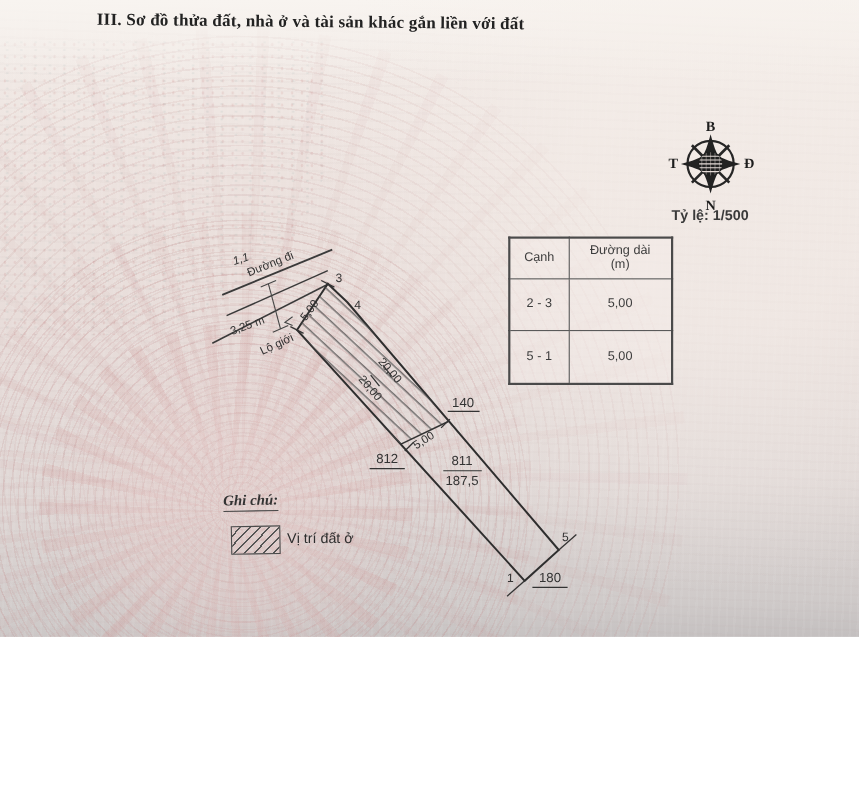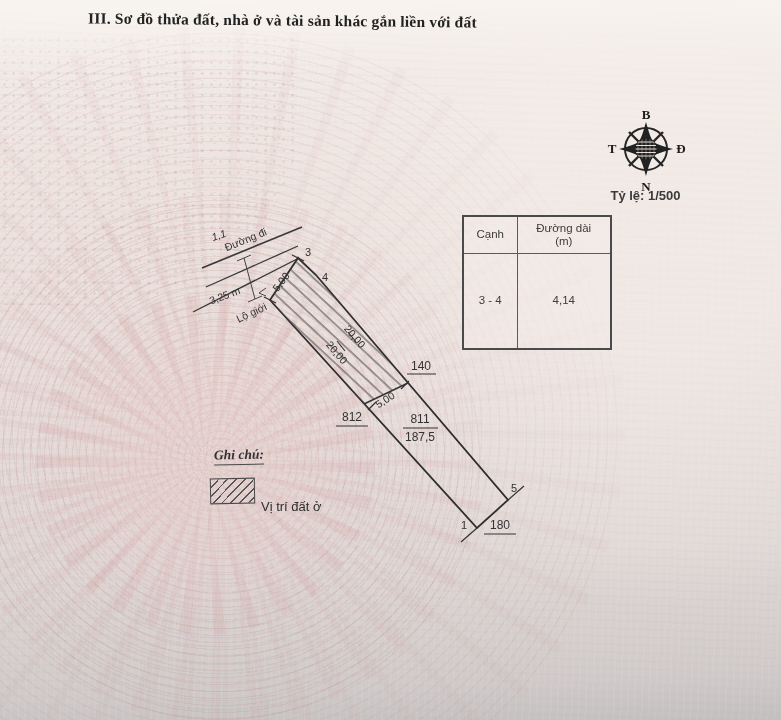--- a/index.html
+++ b/index.html
@@ -1,17 +1,17 @@
 <!DOCTYPE html>
 <html><head>
 <meta charset="utf-8">
 <style>
   html,body{margin:0;padding:0;}
   .page{
-    position:relative; width:781px; height:720px; overflow:hidden;
+    position:relative; width:781px; height:579px; overflow:hidden;
     font-family:"Liberation Sans", sans-serif;
     background:linear-gradient(178deg,#f3ede9 0%,#ece2de 28%,#e7dcd9 52%,#dfd7d5 76%,#cfcac9 94%,#c3bfbf 100%);
   }
   
   .wm{position:absolute;border-radius:50%;pointer-events:none;}
   .wm-outer{left:-185px;top:25px;width:810px;height:810px;
     background-image:
       repeating-radial-gradient(circle at 50% 50%, rgba(196,146,146,.13) 0 1.5px, rgba(0,0,0,0) 1.5px 9px),
       repeating-conic-gradient(from 10deg at 50% 50%, rgba(203,156,156,.07) 0deg 1.6deg, rgba(0,0,0,0) 1.6deg 8deg);}
   .wm-mid{left:-45px;top:195px;width:530px;height:530px;
@@ -50,28 +50,28 @@
   .edge-table{position:absolute;left:462px;top:215px;width:150px;height:135px;
     border-collapse:collapse;table-layout:fixed;
     font-size:11.5px;color:#3c3c3c;background:rgba(245,238,234,.35);}
   .edge-table th,.edge-table td{border:1px solid #5a5a5a;text-align:center;padding:0;line-height:1.15;}
   .edge-table{border:2px solid #4a4a4a;}
   .edge-table col.c1{width:54px;}
   .edge-table thead th{height:36px;font-weight:400;}
   .edge-table tbody td{height:19px;}
 
   
-  .legend-title{position:absolute;left:214px;top:447px;
+  .legend-title{position:absolute;left:203px;top:447px;
     font-family:"Liberation Serif", serif;font-style:italic;font-weight:700;font-size:13.5px;color:#333;
     border-bottom:1.2px solid #4a4a4a;padding-bottom:1px;transform:rotate(-1deg);text-align:center;}
   .legend-swatch{position:absolute;left:210px;top:478px;width:43px;height:24px;
     border:1.5px solid #4a4a4a;
     background-image:repeating-linear-gradient(135deg, rgba(0,0,0,0) 0 5px, #555 5px 6.3px);
     transform:rotate(-1deg);}
-  .legend-item-label{position:absolute;left:261px;top:482px;font-size:13px;color:#2e2e2e;margin-top:17px;}
+  .legend-item-label{position:absolute;left:261px;top:482px;font-size:13px;color:#2e2e2e;}
 
   
   .plan{position:absolute;left:0;top:0;}
   .plan text{fill:#333;font-family:"Liberation Sans", sans-serif;}
   .plan .dim{font-size:10.5px;}
   .plan .vtx{font-size:11px;}
   .plan .nbr{font-size:12px;}
 </style>
 </head>
 <body>
@@ -138,22 +138,26 @@
       <tr>
         <th>Cạnh</th>
         <th>
           <div>Đường dài</div>
           <div>(m)</div>
         </th>
       </tr>
     </thead>
     <tbody>
       <tr>
-        <td>3 - 4</td>
-        <td>4,14</td>
+        <td>2 - 3</td>
+        <td>5,00</td>
+        </tr>
+      <tr>
+        <td>5 - 1</td>
+        <td>5,00</td>
         </tr>
     </tbody>
   </table>
 
   <svg class="plan" width="781" height="720" viewBox="0 0 781 720">
     <defs>
       <pattern id="hatchp" width="9.5" height="9.5" patternUnits="userSpaceOnUse" patternTransform="rotate(-47)">
         <line x1="1" y1="0" x2="1" y2="9.5" stroke="#4a4a4a" stroke-width="1"></line>
       </pattern>
     </defs>

